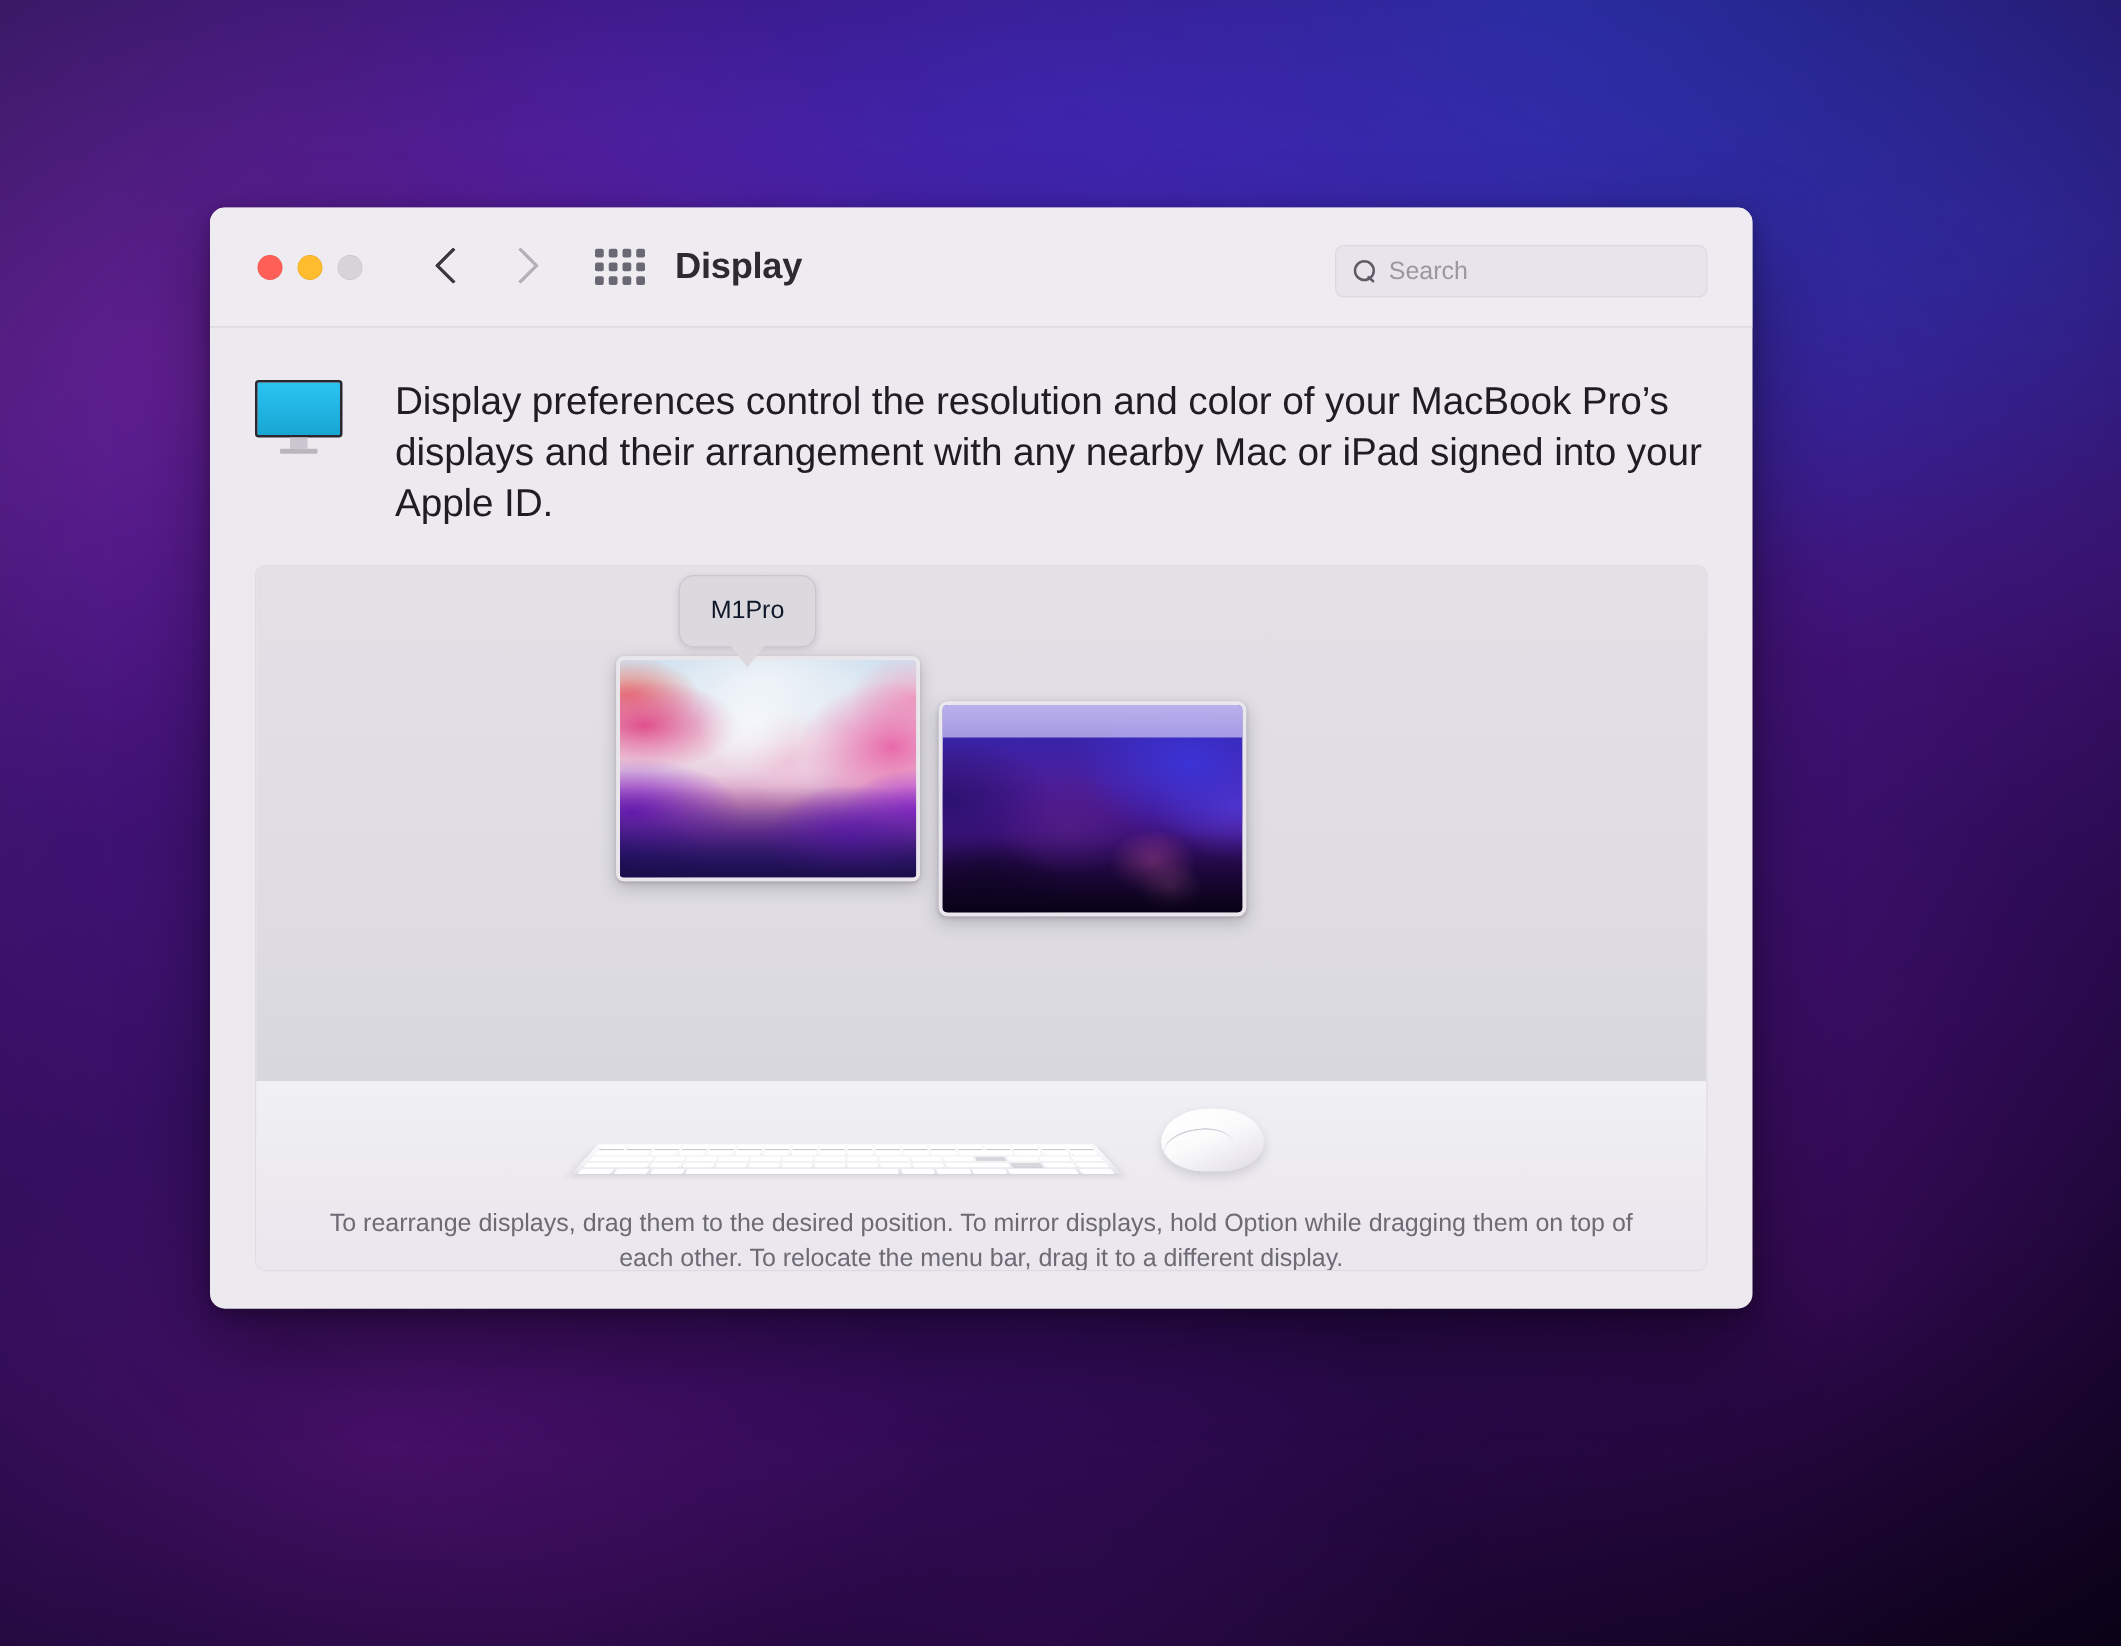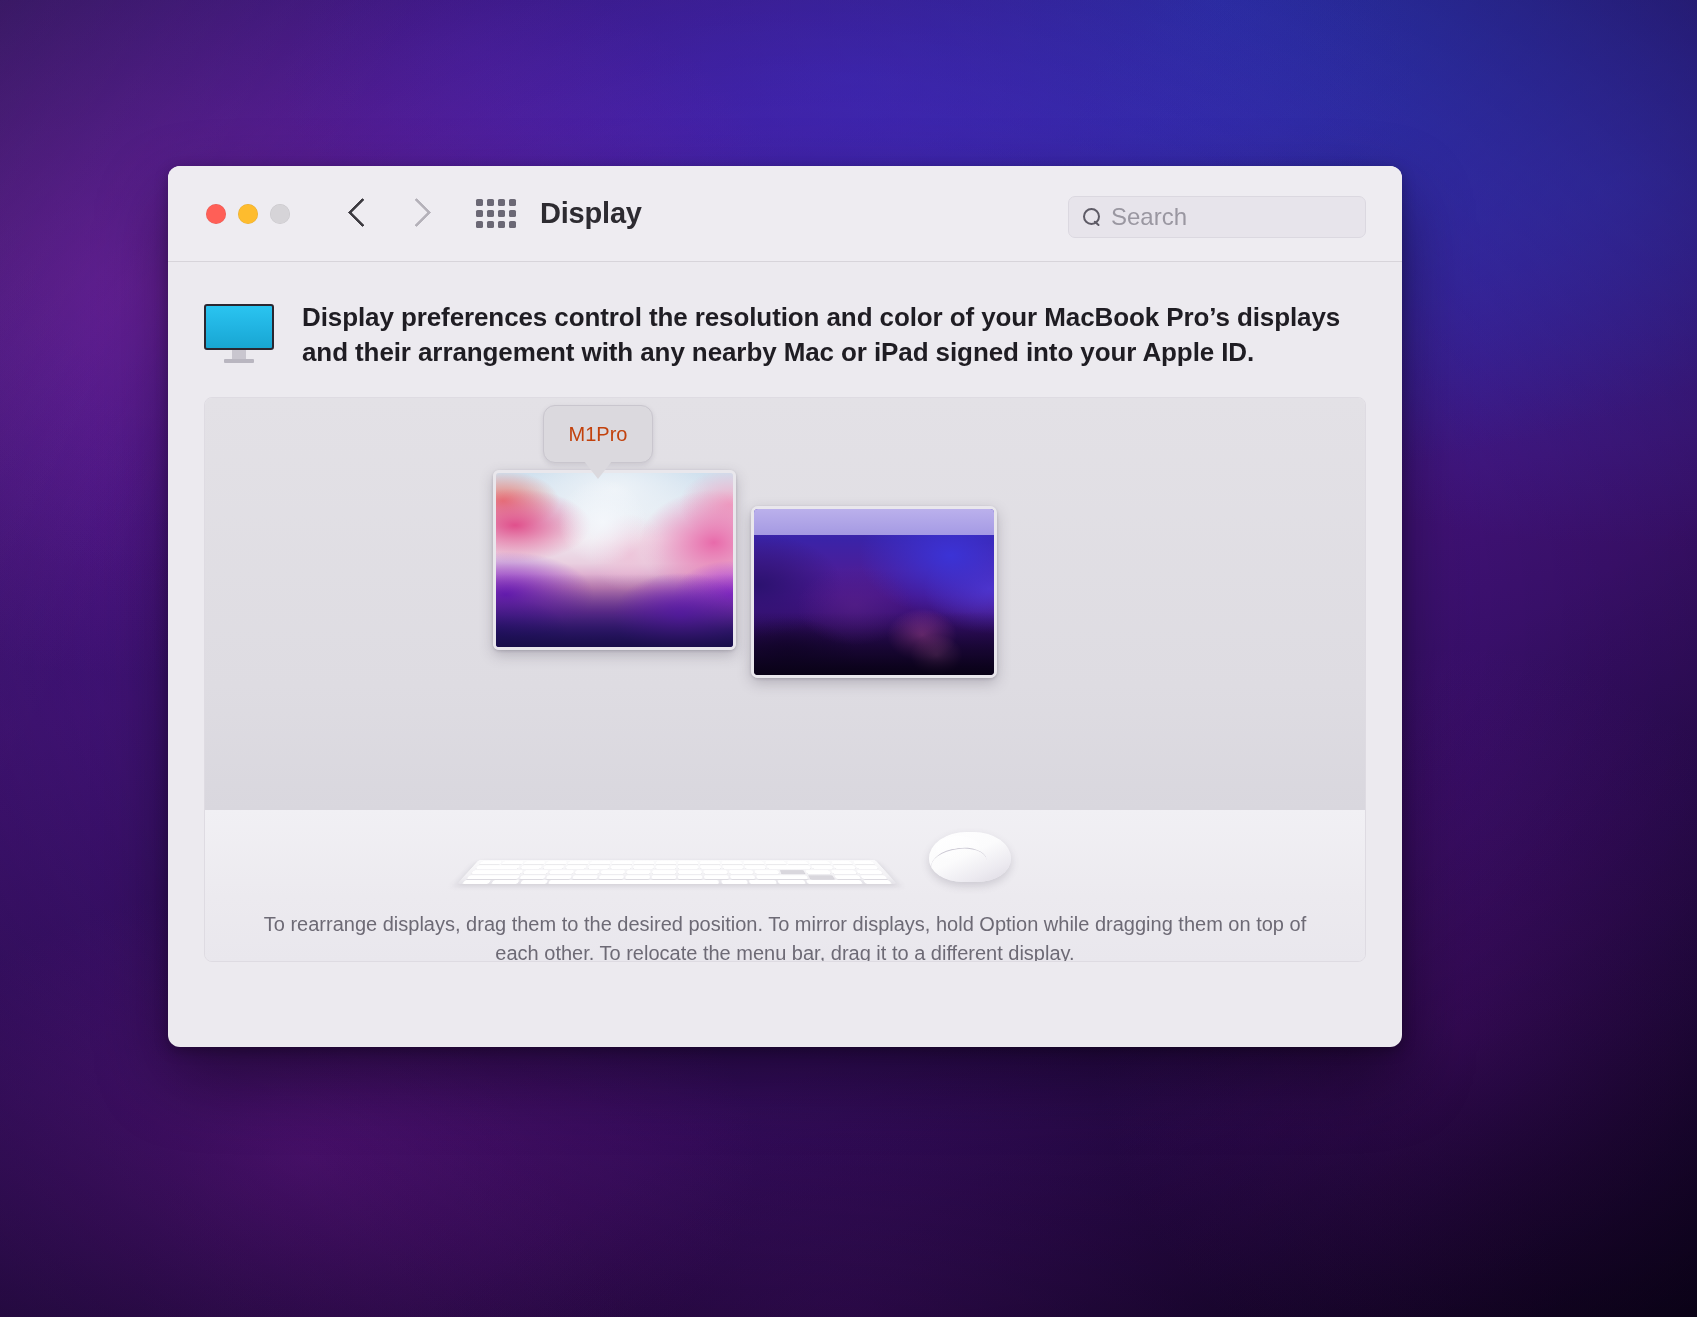--- a/index.html
+++ b/index.html
@@ -108,21 +108,21 @@
     content:""; position:absolute; left:0; top:0;
     width:13px; height:13px; border:2.2px solid #5e5b66; border-radius:50%;
   }
   .search-glass::after {
     content:""; position:absolute; left:11px; top:12px;
     width:7px; height:2.2px; background:#5e5b66; border-radius:2px;
     transform:rotate(42deg); transform-origin:left center;
   }
   #search-input {
     border:none; outline:none; background:transparent;
-    margin-left:9px; flex:1; font-size:24px; color:#701a75;
+    margin-left:9px; flex:1; font-size:20px; color:#701a75;
     font-family:"Liberation Sans", sans-serif;
   }
   #search-input::placeholder { color:#9a97a1; }
 
   
   #prefs-body { flex:1; padding:0 36px; position:relative; }
 
   
   #header-row { display:flex; align-items:flex-start; padding-top:38px; }
   .mini-display { width:70px; flex:0 0 70px; margin-top:4px; }
@@ -130,23 +130,23 @@
     width:70px; height:46px;
     background:linear-gradient(180deg,#2ac4f0 0%, #22b6e4 45%, #18a6d2 100%);
     border:2.5px solid #2b2730;
     border-radius:3px;
     box-sizing:border-box;
   }
   .md-neck { width:14px; height:9px; background:#c9c6cf; margin:0 auto; }
   .md-foot { width:30px; height:4px; background:#b9b6c0; margin:0 auto; border-radius:1px; }
 
   #description {
-    margin-left:28px;
-    font-size:26px; line-height:1.33; color:#1f1d23;
-    max-width:1060px; letter-spacing:-0.1px;font-weight:bold;
+    margin-left:42px;
+    font-size:31px; line-height:1.33; color:#1f1d23;
+    max-width:1060px; letter-spacing:-0.1px;
   }
 
   
   #arrangement {
     margin-top:28px;
     height:565px;
     border-radius:8px;
     overflow:hidden;
     position:relative;
     border:1px solid #dedbe2;
@@ -244,21 +244,21 @@
   }
 
   
   #m1pro-callout {
     position:absolute; left:338px; top:7px;
     width:110px; height:58px;
     display:flex; align-items:center; justify-content:center;
     background:#dbd9de;
     border:1px solid #c9c6ce;
     border-radius:12px;
-    font-size:20px; color:#c2410c;
+    font-size:20px; color:#0f172a;
     box-shadow:0 2px 5px rgba(70,65,85,0.14);
     z-index:5;
   }
   #m1pro-callout::after {
     content:""; position:absolute; left:50%; bottom:-17px;
     transform:translateX(-50%);
     border-left:14px solid transparent; border-right:14px solid transparent;
     border-top:18px solid #dbd9de;
   }
 

